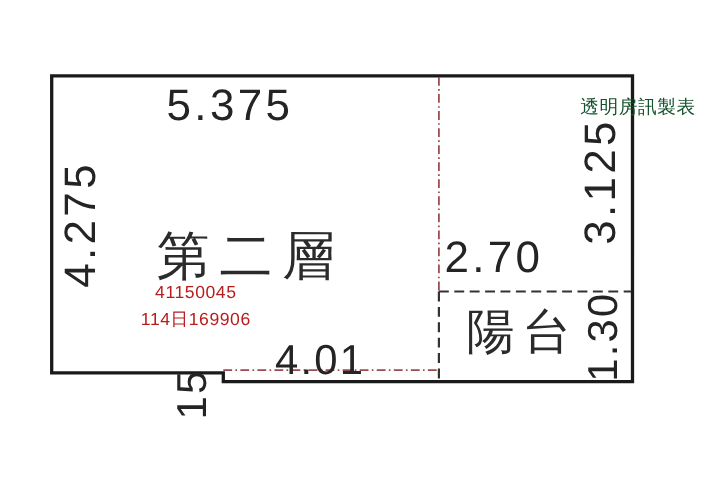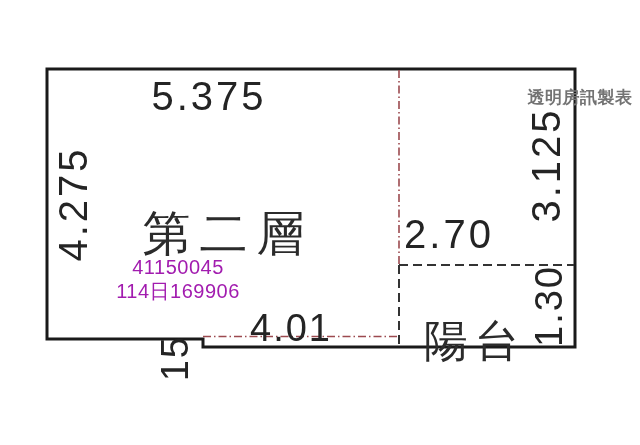--- a/index.html
+++ b/index.html
@@ -46,29 +46,28 @@
     letter-spacing: 9px;
     color: #2b2b2b;
     margin-top: 33px;
   }
   .balcony-title {
     font-size: 44px;
     letter-spacing: 7px;
     color: #2b2b2b;
   }
   .reg {
-    font-size: 20px;
+    font-size: 16px;
     letter-spacing: 0.5px;
-    color: #a21caf;
+    color: #b91c1c;
   }
   .watermark {
     font-size: 17px;
     letter-spacing: 0.5px;
-    color: #737373;
-    font-weight: bold;
+    color: #14532d;
   }
 </style>
 </head>
 <body>
 
 <div id="canvas">
 
   <svg id="plan-svg" width="640" height="445" viewBox="0 0 640 445">
 
     <polygon points="47,69 575,69 575,347 203,347 203,339 47,339" fill="none" stroke-width="3" stroke-linejoin="miter" stroke="#1a1a1a"></polygon>
@@ -91,21 +90,21 @@
   <div class="label dim-sm rot" style="left:175px; top:376px;">0.15</div>
 
   <div class="label dim" style="left:449px; top:234px;">2.70</div>
 
   <div class="label dim rot" style="left:546px; top:165px;">3.125</div>
 
   <div class="label dim-sm rot" style="left:549px; top:306px;">1.30</div>
 
   <div class="label room-title" style="left:228px; top:201px;">第二層</div>
 
-  <div class="label balcony-title" style="left:475px; top:302px;margin-top:39px;">陽台</div>
+  <div class="label balcony-title" style="left:475px; top:302px;">陽台</div>
 
   <div class="label reg" style="left:178px; top:267px;">41150045</div>
 
   <div class="label reg" style="left:178px; top:291px;">114日169906</div>
 
   <div class="label watermark" style="left:580px; top:97px;">透明房訊製表</div>
 
 </div>
 
 </body></html>

